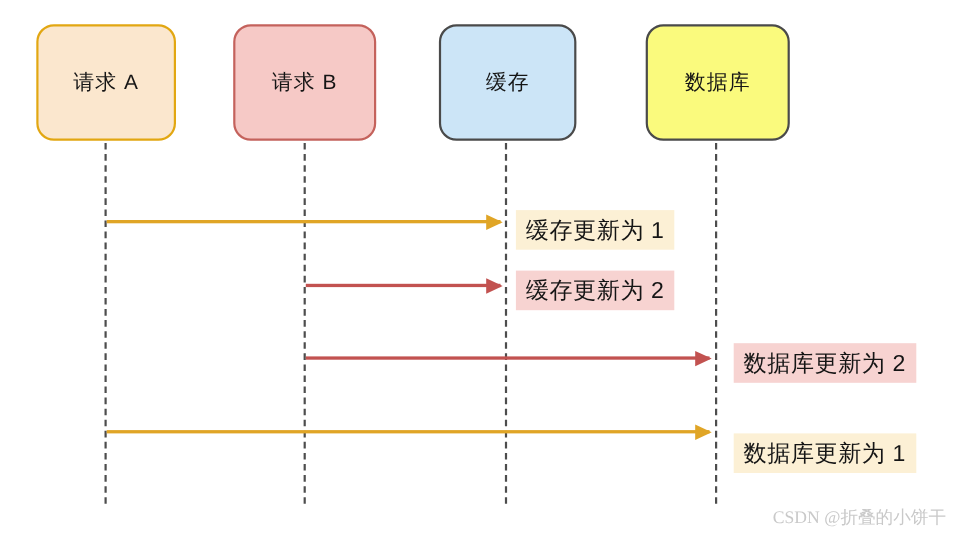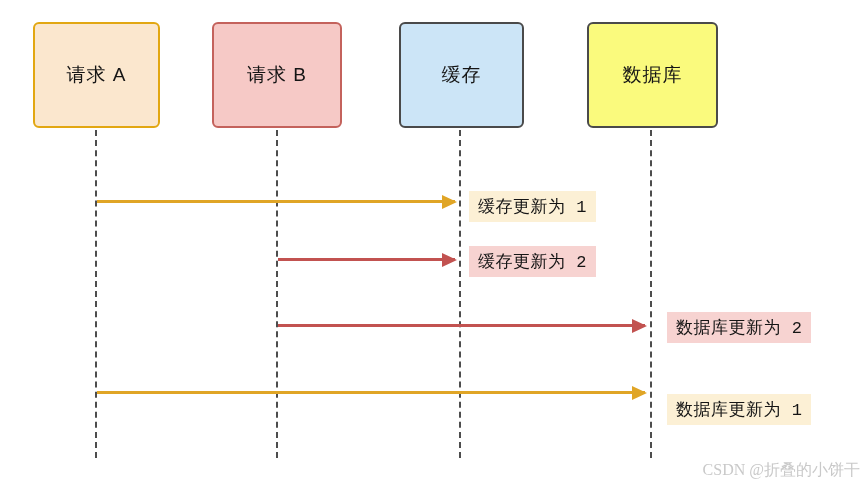--- a/index.html
+++ b/index.html
@@ -13,21 +13,21 @@
     height: 490px;
     background: #ffffff;
     overflow: hidden;
   }
 
   
   .actor {
     position: absolute;
     top: 22px;
     height: 102px;
-    border-radius: 6px;
+    border-radius: 16px;
     border: 2px solid;
     display: flex;
     align-items: center;
     justify-content: center;
     font-size: 19px;
     color: #151515;
     letter-spacing: 1px;
     box-sizing: content-box;
   }
   .actor-a { left: 33px;  width: 123px; background: #fbe7ce; border-color: #e2a712; }
@@ -70,26 +70,25 @@
   .red  { background: #c25250; border-left-color: #c25250; }
 
   .m1 { left: 97px;  top: 200px; width: 358px; }
   .m2 { left: 278px; top: 258px; width: 177px; }
   .m3 { left: 278px; top: 324px; width: 367px; }
   .m4 { left: 97px;  top: 391px; width: 548px; }
 
   
   .msg-label {
     position: absolute;
-    font-size: 17px;
+    font-size: 21px;
     color: #151515;
     padding: 4px 9px;
     white-space: nowrap;
     letter-spacing: 0.5px;
-    font-family: Liberation Mono, monospace;
   }
   .cream { background: #fcf0d5; }
   .pink  { background: #f7d3d1; }
   .l1 { left: 469px; top: 191px; }
   .l2 { left: 469px; top: 246px; text-align: center; }
   .l3 { left: 667px; top: 312px; }
   .l4 { left: 667px; top: 378px; margin-top: 16px; }
 
   
   .watermark {

